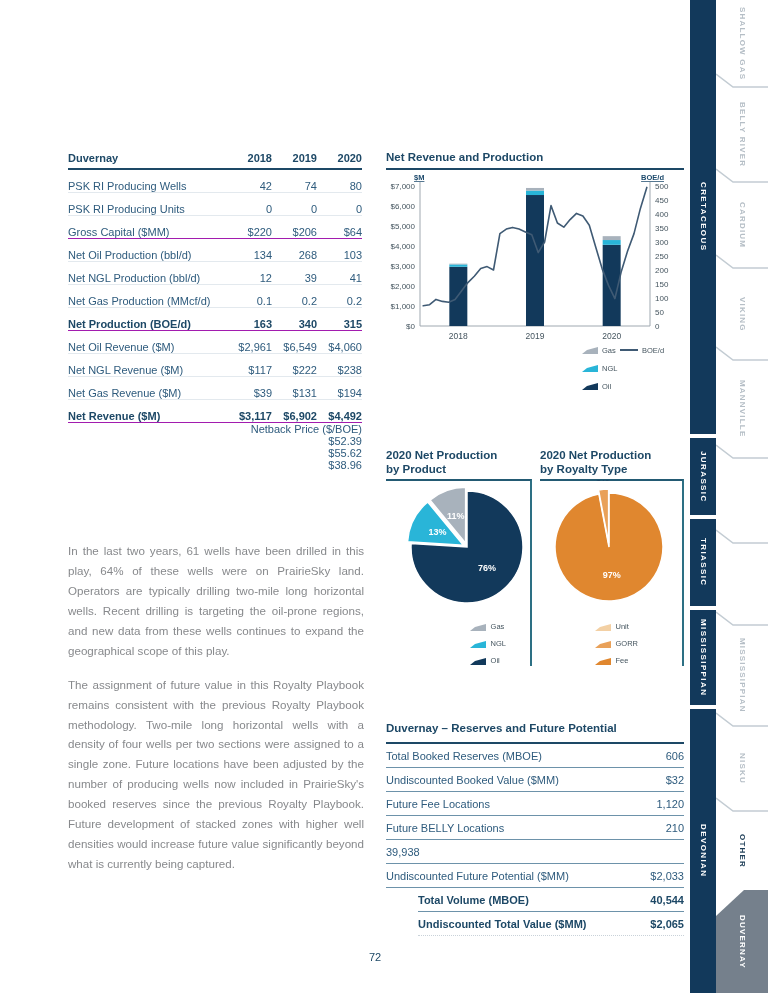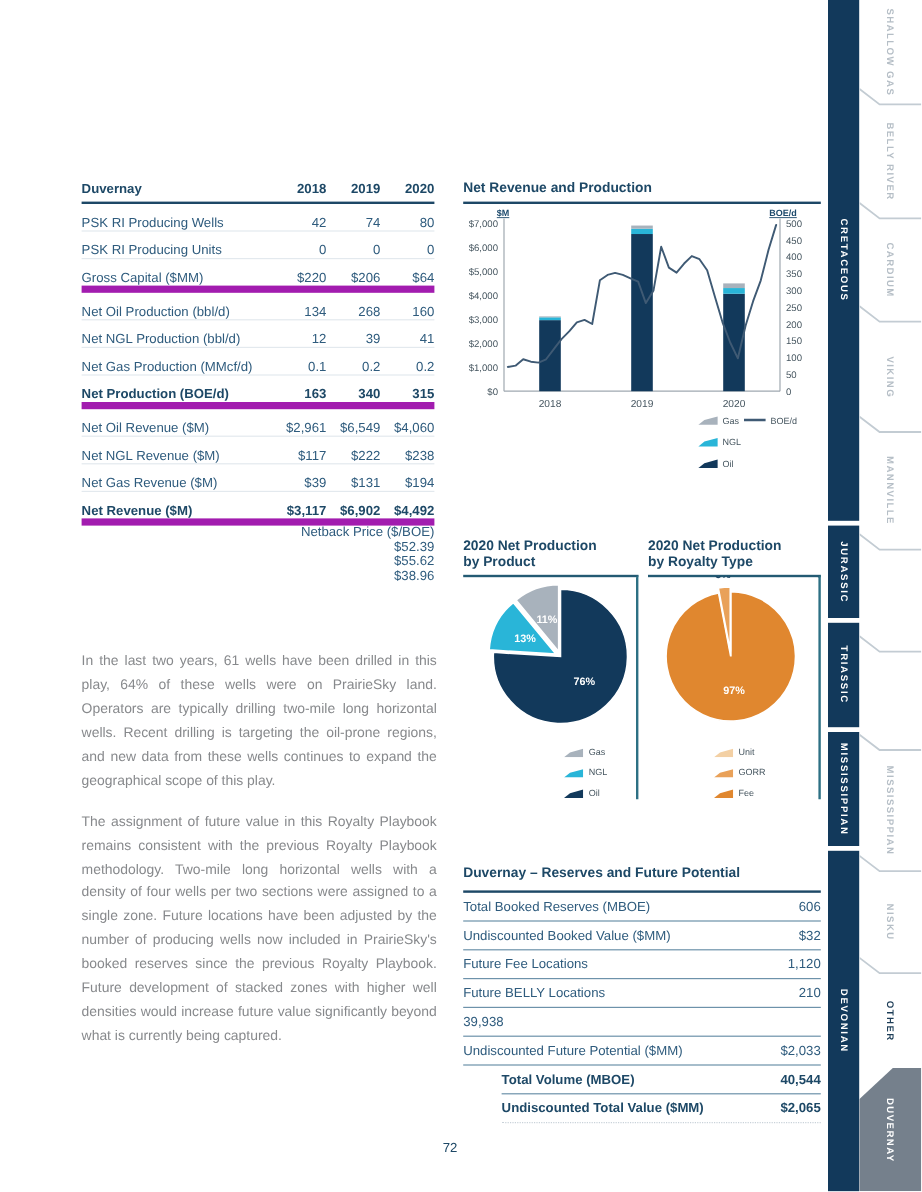--- a/index.html
+++ b/index.html
@@ -6,21 +6,21 @@
   .page{position:relative;width:768px;height:993px;background:#fff;overflow:hidden;
         font-family:"Liberation Sans",sans-serif;-webkit-font-smoothing:antialiased;}
   
   #stats-table{position:absolute;left:68px;top:148px;width:294px;}
   .shead{display:flex;align-items:center;height:20px;border-bottom:2px solid #1d4866;
          font-weight:bold;color:#1d4866;font-size:11px;}
   .shead .slabel{flex:1;}
   .srow{display:flex;align-items:flex-end;height:22px;border-bottom:1px solid #e3e9ee;
         color:#2e5b7d;font-size:11px;}
   .srow.bold{font-weight:bold;color:#1d4866;}
-  .srow.rule-strong{border-bottom:6px solid #a21caf;}
+  .srow.rule-strong{border-bottom:1px solid #a21caf;}
   .srow.rule-none{border-bottom:none;flex-direction:column;}
   .slabel{flex:1;}
   .sval{width:45px;text-align:right;}
   
   #paragraphs{position:absolute;left:68px;top:541px;width:296px;}
   #paragraphs p{margin:0 0 14px 0;font-size:11.6px;line-height:1.72;color:#87898c;text-align:justify;}
   
   #chart-panel{position:absolute;left:386px;top:150px;width:298px;}
   .panel-title{font-size:11.5px;font-weight:bold;color:#1d4866;line-height:14px;}
   .title-rule{height:2px;background:#1d4866;margin-top:4px;}
@@ -98,21 +98,21 @@
         <div class="srow rule-strong">
           <div class="slabel">Gross Capital ($MM)</div>
           <div class="sval">$220</div>
           <div class="sval">$206</div>
           <div class="sval">$64</div>
         </div>
         <div class="srow rule-light">
           <div class="slabel">Net Oil Production (bbl/d)</div>
           <div class="sval">134</div>
           <div class="sval">268</div>
-          <div class="sval">160</div>
+          <div class="sval">103</div>
         </div>
         <div class="srow rule-light">
           <div class="slabel">Net NGL Production (bbl/d)</div>
           <div class="sval">12</div>
           <div class="sval">39</div>
           <div class="sval">41</div>
         </div>
         <div class="srow rule-light">
           <div class="slabel">Net Gas Production (MMcf/d)</div>
           <div class="sval">0.1</div>

